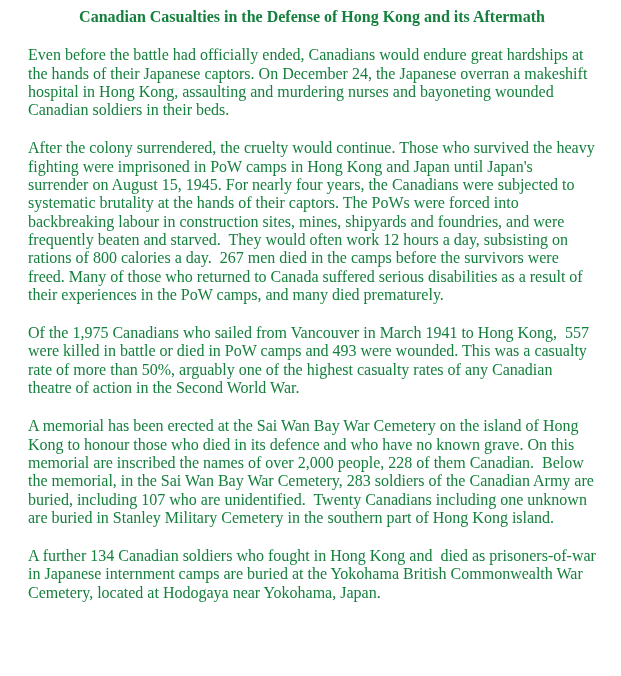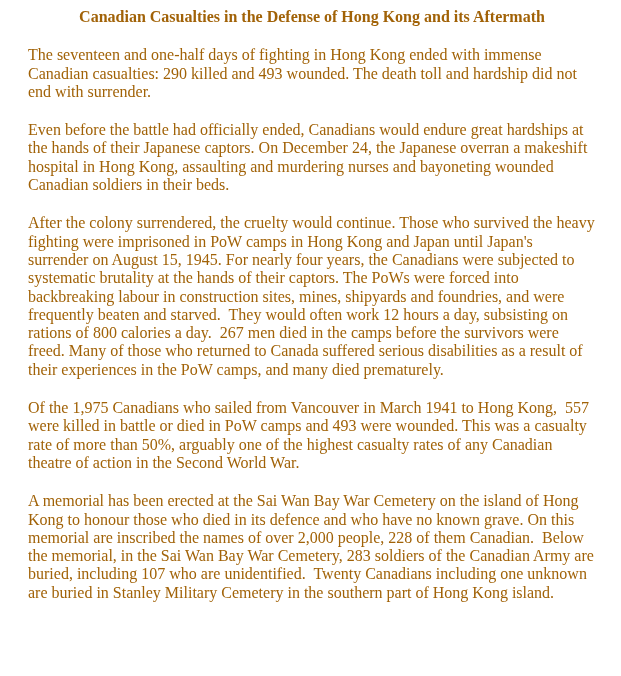--- a/index.html
+++ b/index.html
@@ -6,21 +6,21 @@
     margin: 0;
     padding: 0;
     background: #ffffff;
   }
   .page {
     width: 621px;
     height: 676px;
     box-sizing: border-box;
     padding: 8px 25px 24px 28px;
     background: #ffffff;
-    color: #a16207;
+    color: #15803d;
     font-family: "Liberation Serif", "DejaVu Serif", serif;
     font-size: 16px;
     line-height: 18.3px;
     overflow: hidden;
   }
   .doc-title {
     text-align: center;
     font-weight: bold;
     margin: 0;
     font-size: 16px;
@@ -29,19 +29,19 @@
     margin: 20px 0 0 0;
     white-space: pre-wrap;
   }
 </style>
 </head>
 <body>
 
 <div class="page">
   <p class="doc-title">Canadian Casualties in the Defense of Hong Kong and its Aftermath</p>
   <div class="body-text">
-    <p>The seventeen and one-half days of fighting in Hong Kong ended with immense Canadian casualties: 290 killed and 493 wounded. The death toll and hardship did not end with surrender.</p>
     <p>Even before the battle had officially ended, Canadians would endure great hardships at the hands of their Japanese captors. On December 24, the Japanese overran a makeshift hospital in Hong Kong, assaulting and murdering nurses and bayoneting wounded Canadian soldiers in their beds.</p>
     <p>After the colony surrendered, the cruelty would continue. Those who survived the heavy fighting were imprisoned in PoW camps in Hong Kong and Japan until Japan's surrender on August 15, 1945. For nearly four years, the Canadians were subjected to systematic brutality at the hands of their captors. The PoWs were forced into backbreaking labour in construction sites, mines, shipyards and foundries, and were frequently beaten and starved.  They would often work 12 hours a day, subsisting on rations of 800 calories a day.  267 men died in the camps before the survivors were freed. Many of those who returned to Canada suffered serious disabilities as a result of their experiences in the PoW camps, and many died prematurely.</p>
     <p>Of the 1,975 Canadians who sailed from Vancouver in March 1941 to Hong Kong,  557 were killed in battle or died in PoW camps and 493 were wounded. This was a casualty rate of more than 50%, arguably one of the highest casualty rates of any Canadian theatre of action in the Second World War.</p>
     <p>A memorial has been erected at the Sai Wan Bay War Cemetery on the island of Hong Kong to honour those who died in its defence and who have no known grave. On this memorial are inscribed the names of over 2,000 people, 228 of them Canadian.  Below the memorial, in the Sai Wan Bay War Cemetery, 283 soldiers of the Canadian Army are buried, including 107 who are unidentified.  Twenty Canadians including one unknown are buried in Stanley Military Cemetery in the southern part of Hong Kong island.</p>
+    <p>A further 134 Canadian soldiers who fought in Hong Kong and  died as prisoners-of-war in Japanese internment camps are buried at the Yokohama British Commonwealth War Cemetery, located at Hodogaya near Yokohama, Japan.</p>
   </div>
 </div>
 
 </body></html>

